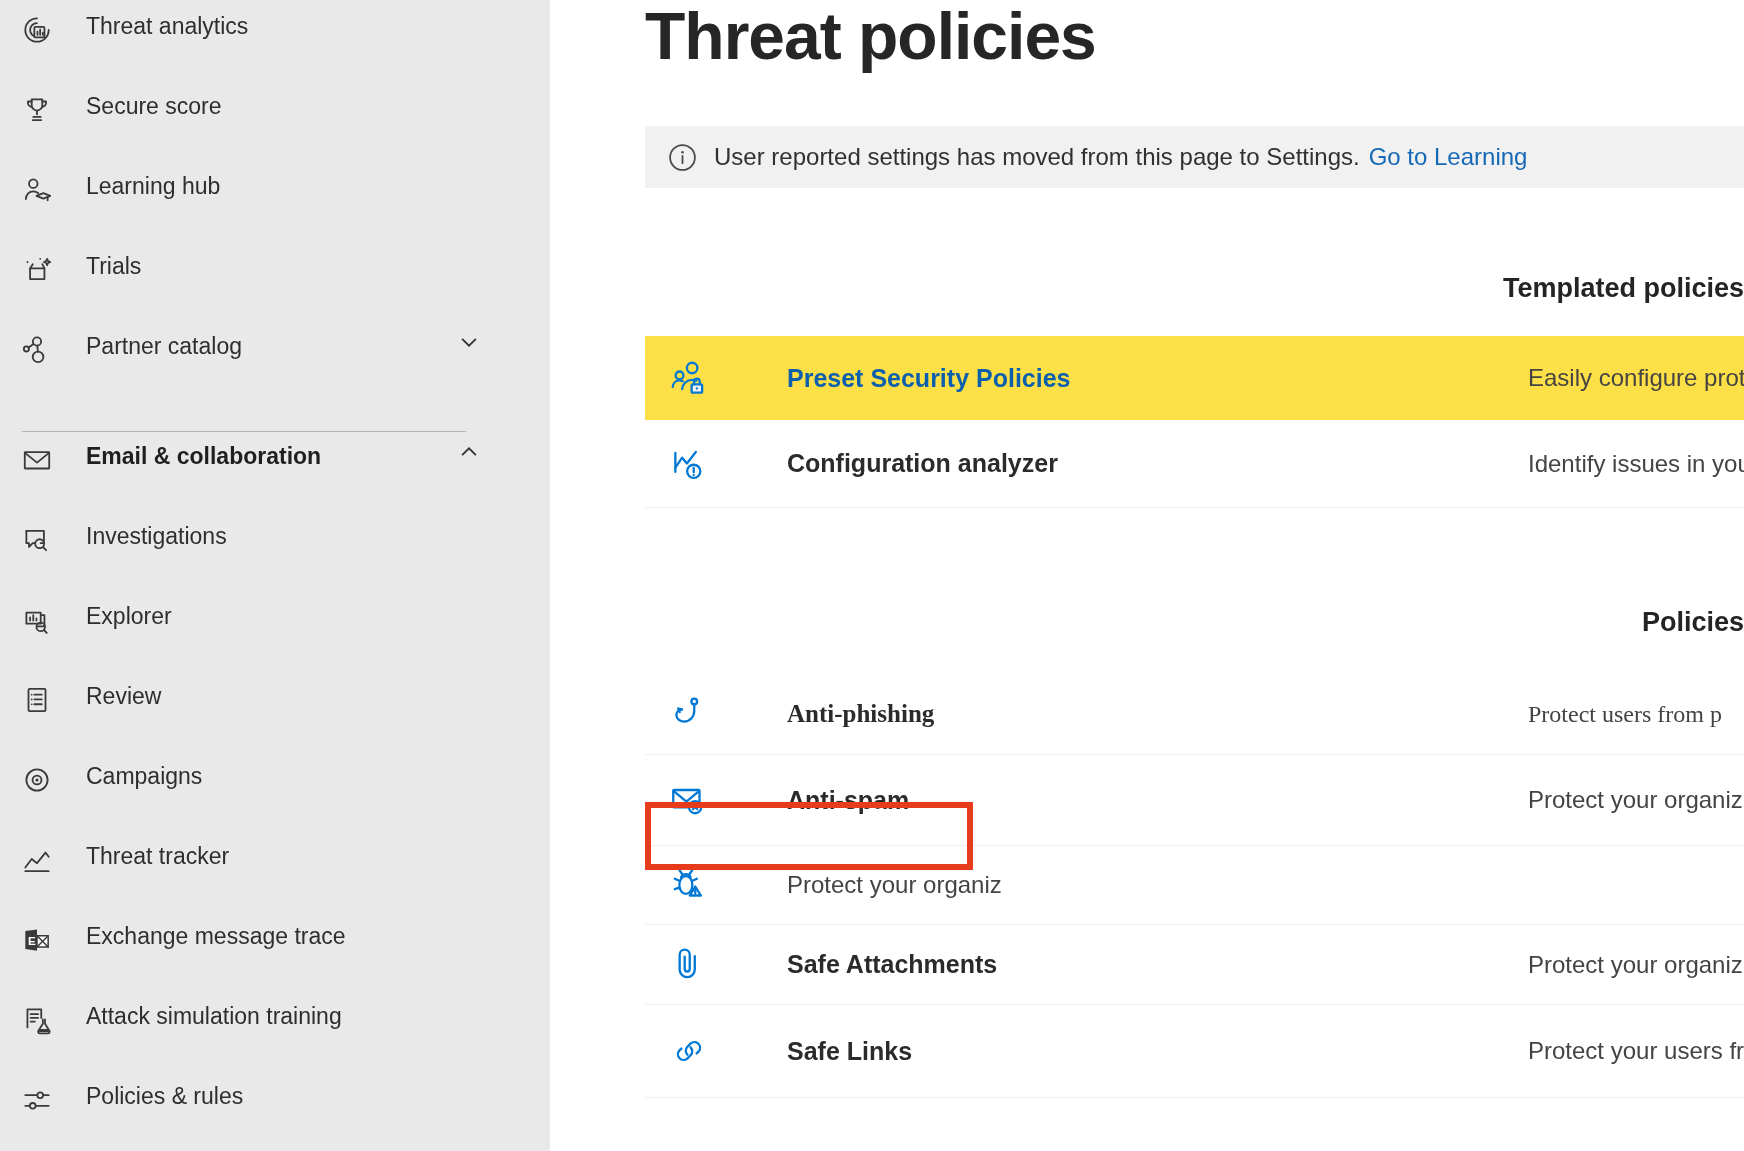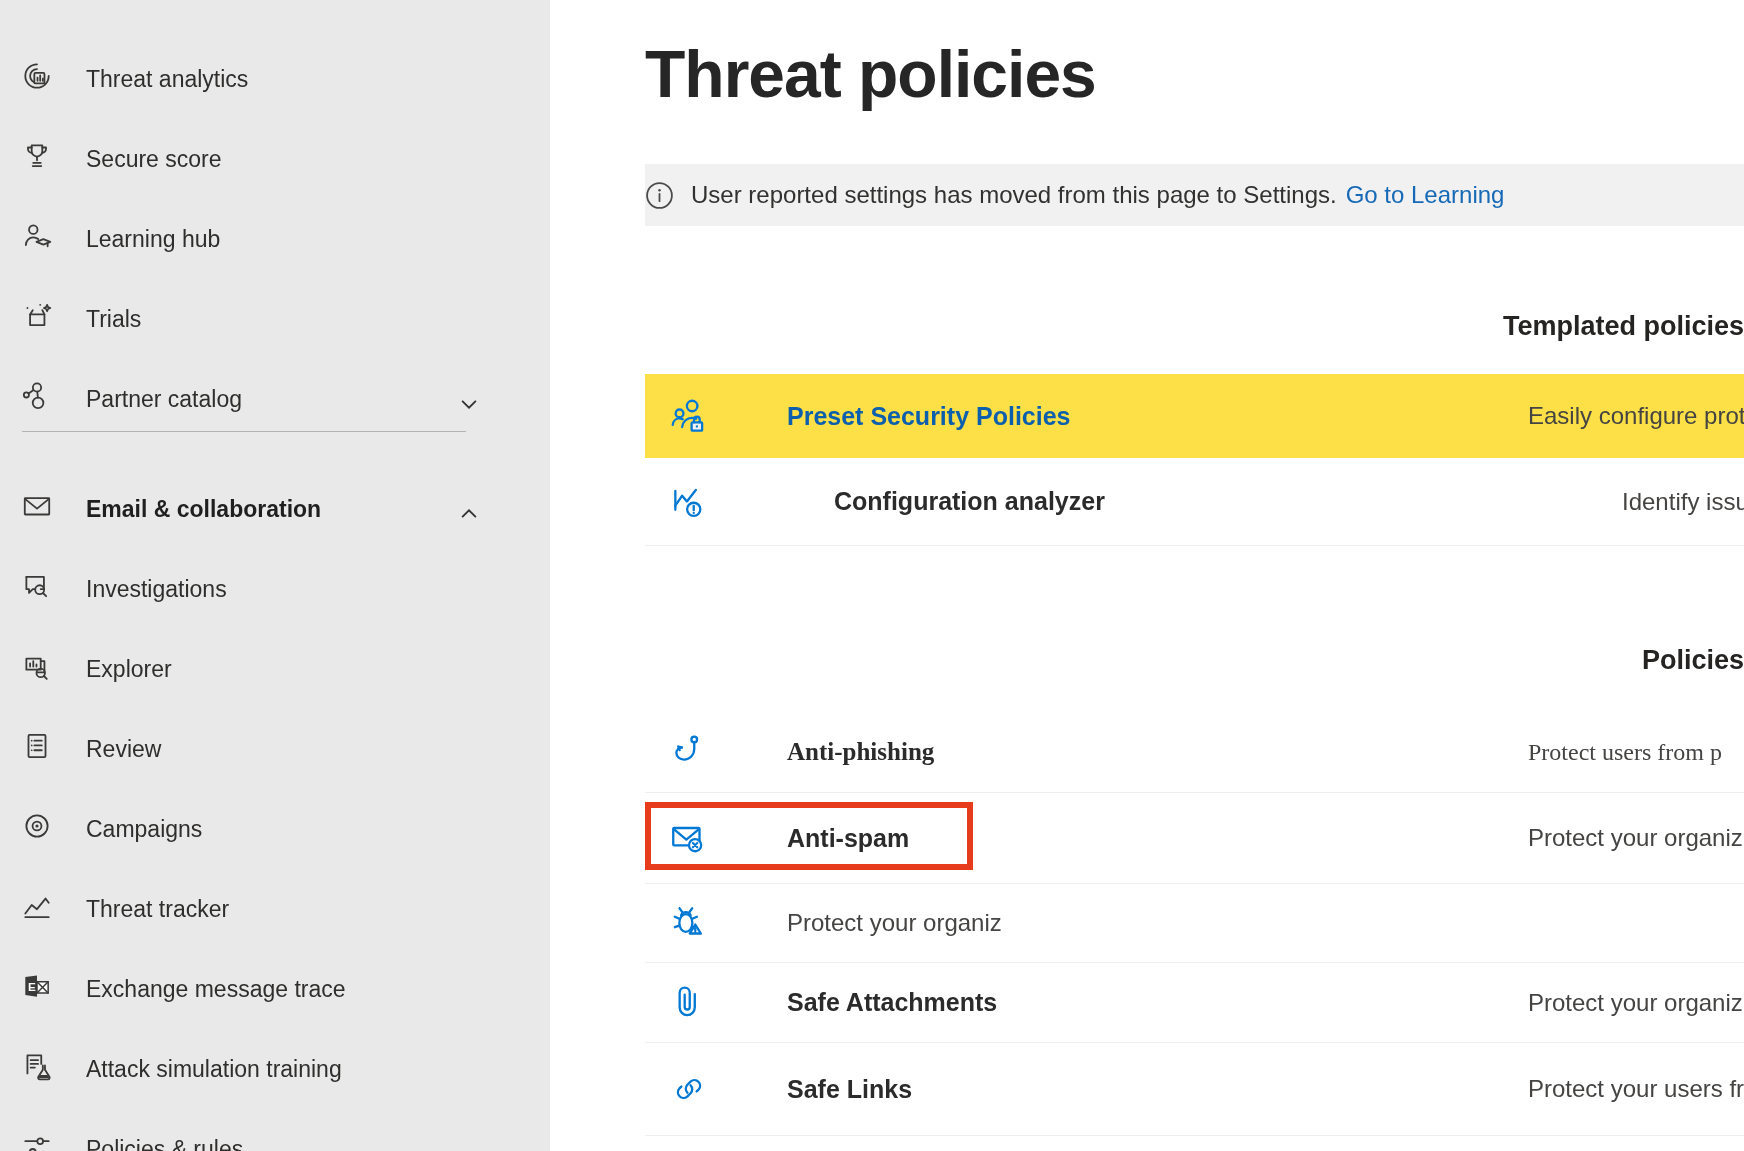--- a/index.html
+++ b/index.html
@@ -2,53 +2,53 @@
 <html><head>
 <meta charset="utf-8">
 <style>
   * { margin:0; padding:0; box-sizing:border-box; }
   html,body { width:1744px; height:1151px; overflow:hidden; background:#fff;
     font-family:"Liberation Sans", sans-serif; color:#2b2b2b; }
 
   
   .sidebar { position:absolute; left:0; top:0; width:550px; height:1151px;
     background:#e9e9e9; padding-top:13px; }
-  .sitem { display:flex; align-items:flex-end; height:80px; padding:0 30px 0 20px;
+  .sitem { display:flex; align-items:flex-start; height:80px; padding:0 30px 0 20px;
     cursor:pointer; }
   .sitem .sicon { width:34px; height:34px; flex:0 0 34px; display:flex;
     align-items:center; justify-content:center; }
   .sitem .slabel { margin-left:32px; font-size:23px; color:#2f2e2d; white-space:nowrap; }
   .sitem.bold .slabel { font-weight:700; color:#1f1f1f; }
   .schevron { margin-left:auto; margin-right:42px; display:flex; }
   .sdivider { height:1px; background:#b5b3b1; margin:18px 84px 11px 22px; }
   .sicon svg { stroke:#3b3a39; fill:none; stroke-width:1.7; stroke-linecap:round; stroke-linejoin:round; }
 
   
   .main { position:absolute; left:550px; top:0; width:1194px; height:1151px;
     padding-left:95px; }
-  h1.page-title { padding-top:38px; font-size:66px; line-height:72px; font-weight:700;
+  h1.page-title { font-size:66px; line-height:72px; font-weight:700;
     color:#262626; letter-spacing:-1px; white-space:nowrap; }
 
   .banner { margin-top:54px; height:62px; background:#f1f1f1; display:flex;
-    align-items:center; white-space:nowrap; }
+    align-items:center; padding-left:23px; white-space:nowrap; }
   .banner .btext { margin-left:17px; font-size:24px; color:#323130; }
   .banner a.blink { margin-left:9px; font-size:24px; color:#1569b6; text-decoration:none; cursor:pointer; }
 
   h2.sec-heading { font-size:27px; font-weight:700; color:#252423; line-height:36px; white-space:nowrap;text-align:right; }
   h2.templated { margin-top:82px; }
   h2.policies { margin-top:96px; }
 
   .row { display:grid; grid-template-columns:142px 741px 1fr; align-items:center;
     width:100%; cursor:pointer; }
   .row .ricon { padding-left:23px; display:flex; align-items:center; }
   .row .rlabel { font-size:25px; font-weight:600; color:#2b2b2b; white-space:nowrap; }
   .row .rlabel.bluelink { color:#0c5fad; }
   .row .rdesc { font-size:24px; font-weight:400; color:#454442; white-space:nowrap; }
   .row.preset { margin-top:30px; height:84px; background:#fde047; }
-  .row.config { height:88px; border-bottom:1px solid #efefef;gap:47px; }
+  .row.config { height:88px; border-bottom:1px solid #efefef; }
   .row.r-phish { margin-top:34px; height:81px; border-bottom:1px solid #efefef;font-family:Liberation Serif, serif; }
   .row.r-spam  { height:91px; border-bottom:1px solid #efefef; }
   .row.r-malw  { height:79px; border-bottom:1px solid #efefef; }
   .row.r-att   { height:80px; border-bottom:1px solid #efefef; }
   .row.r-links { height:93px; border-bottom:1px solid #efefef; }
 
   .ricon svg { stroke:#0078d4; fill:none; stroke-width:2.2; stroke-linecap:round; stroke-linejoin:round; }
 
   
   .annotation-box { position:absolute; left:645px; top:802px; width:328px; height:68px;

